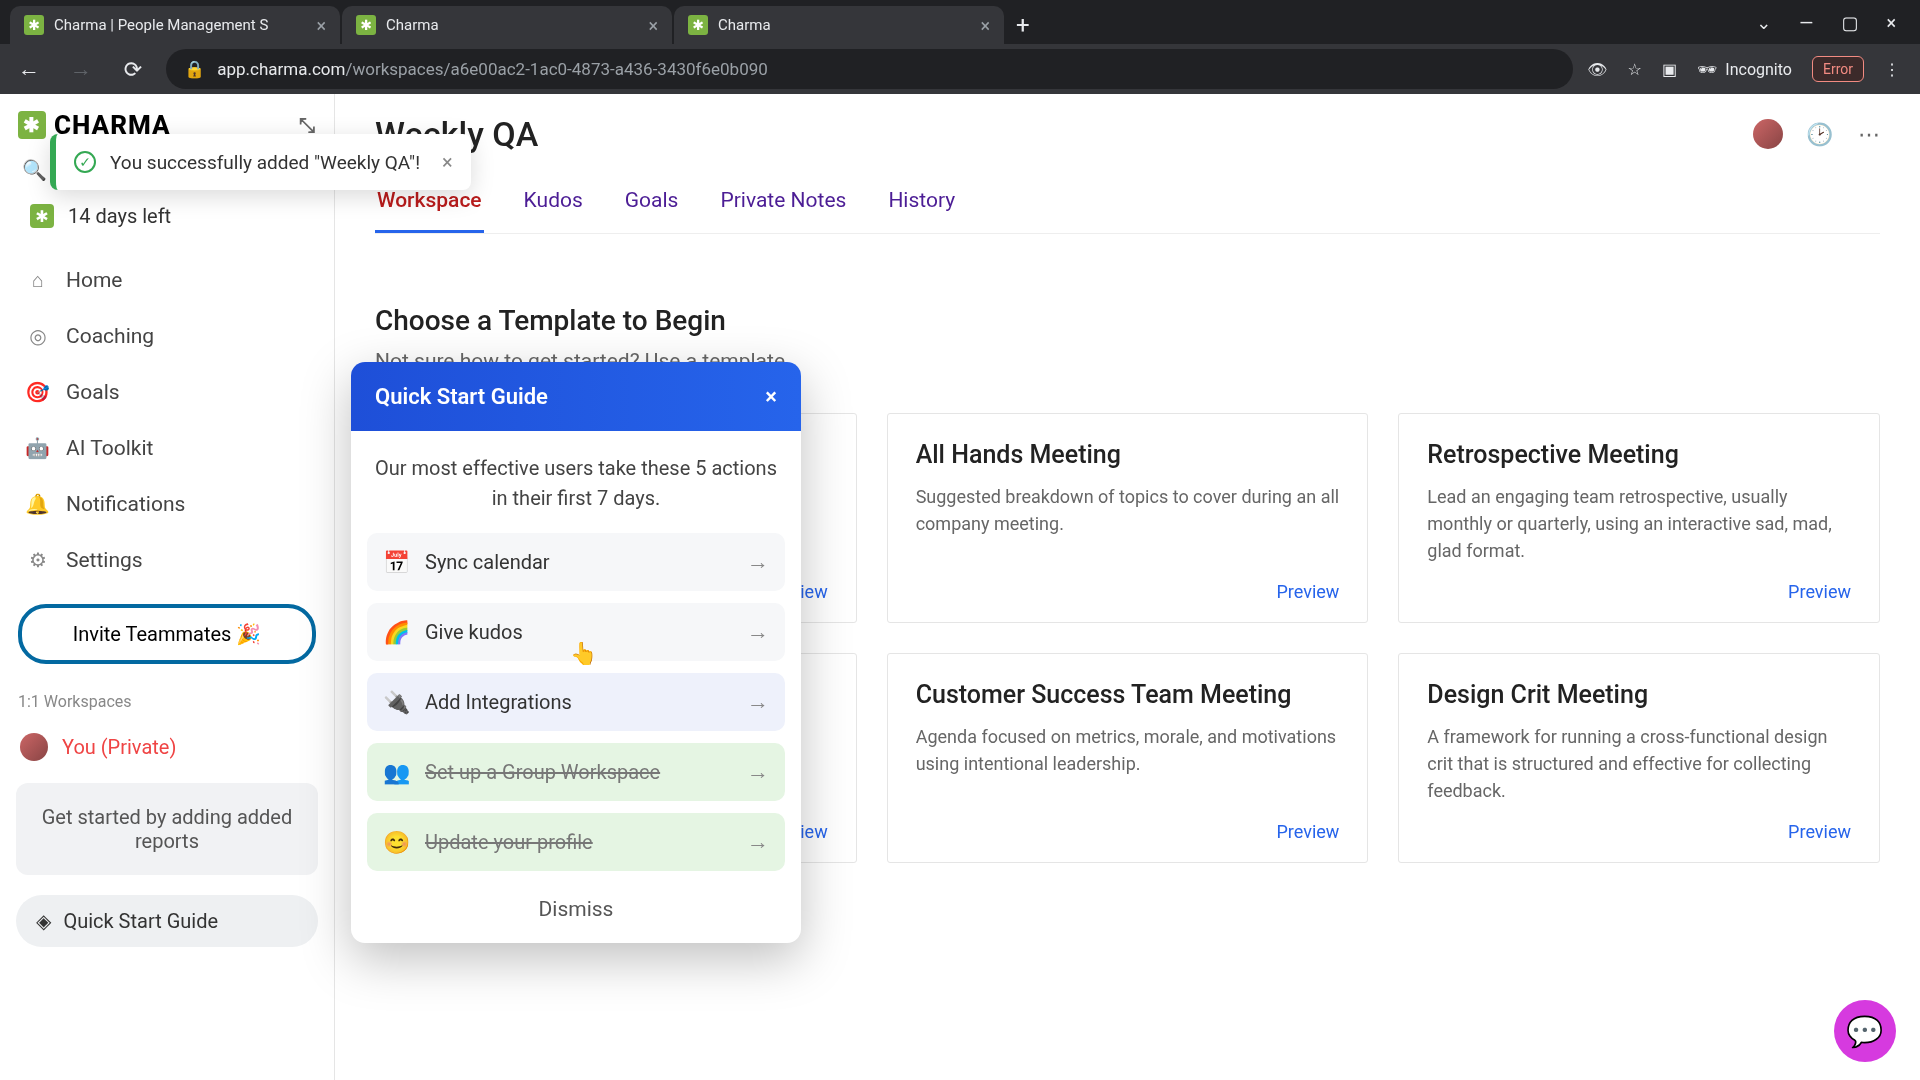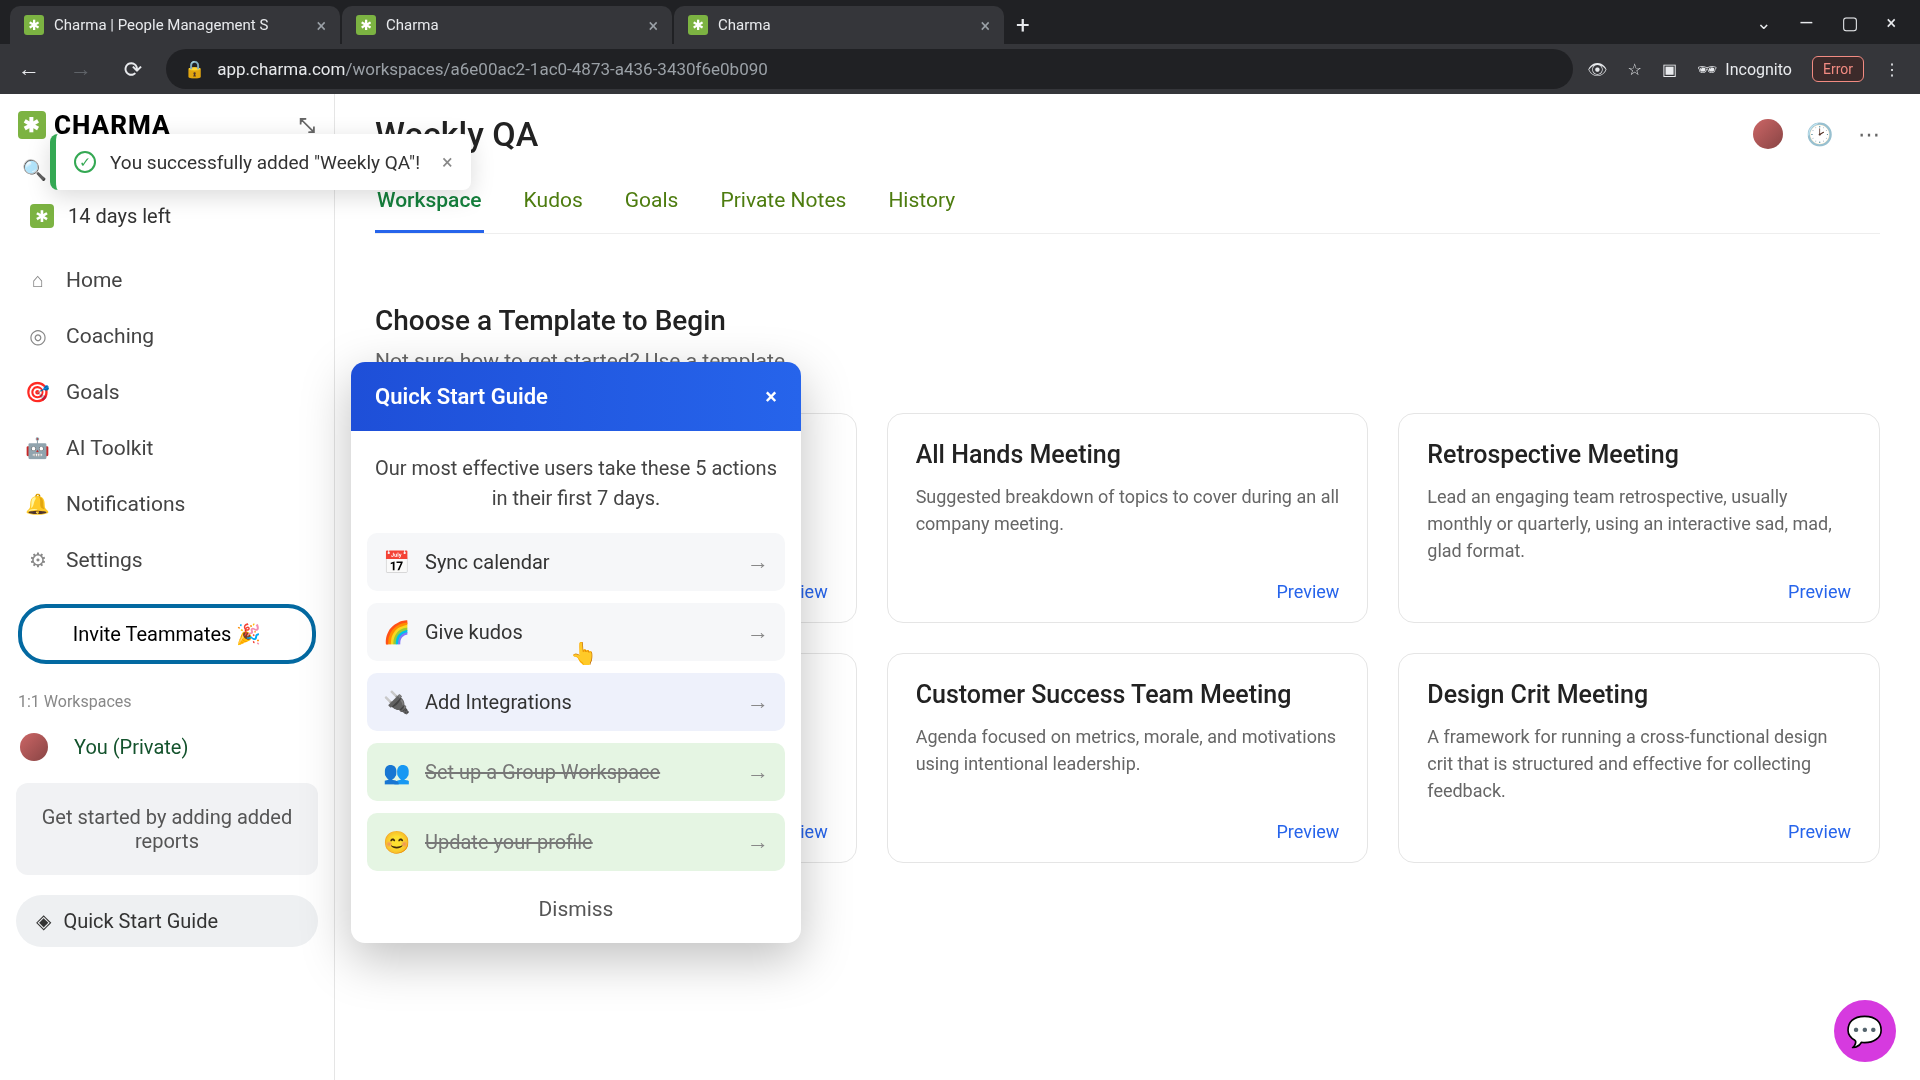--- a/index.html
+++ b/index.html
@@ -31,38 +31,38 @@
 .logo { display: flex; align-items: center; gap: 8px; font-weight: 800; font-size: 26px; letter-spacing: 1px; color:#000; padding:0 6px 10px 6px;}
 .logo-star { width: 28px; height: 28px; background: #7cb342; color: #fff; display:flex; align-items:center; justify-content:center; border-radius:4px; font-size:20px;}
 .collapse-btn { margin-left: auto; color: #666; font-size: 20px; }
 .search-row { display: flex; align-items: center; padding: 8px 10px; color:#777; gap: 10px; }
 .trial { display: flex; align-items: center; gap: 14px; padding: 14px 18px; font-size: 20px; color: #333; }
 .nav-list { margin-top: 10px; }
 .nav-item { display: flex; align-items: center; gap: 16px; padding: 16px 14px; font-size: 21px; color: #444; border-radius: 10px; cursor: pointer; }
 .nav-icon { width: 24px; color: #888; font-size: 20px; display:flex; align-items:center; justify-content:center;}
 .invite-btn { margin: 16px 6px; border: 4px solid #0369a1; border-radius: 28px; padding: 14px 20px; font-size: 20px; display:flex; align-items:center; justify-content:center; gap:8px; cursor:pointer; }
 .section-label { font-size: 16px; color: #888; padding: 12px 6px 8px 6px; }
-.you-row { display: flex; align-items: center; gap: 26px; padding: 14px 8px; font-size: 20px; color: #14532d; }
+.you-row { display: flex; align-items: center; gap: 14px; padding: 14px 8px; font-size: 20px; color: #ef4444; }
 .avatar-sm { width: 28px; height: 28px; border-radius: 50%; background: linear-gradient(135deg,#c66,#844); }
 .reports-card { background: #f1f2f4; border-radius: 12px; padding: 22px 14px; text-align: center; font-size: 20px; color: #555; margin: 8px 4px; }
 .qsg-pill { display: flex; align-items: center; gap: 12px; background: #eef0f2; border-radius: 26px; padding: 14px 20px; font-size: 20px; color: #333; margin: 12px 4px 12px 4px; }
 
 .main { flex: 1; padding: 20px 40px; position: relative; overflow:hidden;}
 .topbar { display: flex; align-items: center; }
 .page-title { font-size: 34px; font-weight: 500; color: #222; }
 .top-right { margin-left: auto; display: flex; align-items: center; gap: 24px; color: #666; font-size: 22px; }
 .top-avatar { width: 30px; height: 30px; border-radius: 50%; background: linear-gradient(135deg,#c66,#844); }
 .tabs { display: flex; gap: 38px; margin-top: 24px; border-bottom: 1px solid #eee; }
-.tab-pill { font-size: 21px; color: #4d7c0f; padding: 10px 2px 18px 2px; cursor:pointer; }
-.tab-pill.active { color: #15803d; border-bottom: 3px solid #2664eb; font-weight: 500; }
+.tab-pill { font-size: 21px; color: #4c1d95; padding: 10px 2px 18px 2px; cursor:pointer; }
+.tab-pill.active { color: #b91c1c; border-bottom: 3px solid #2664eb; font-weight: 500; }
 .templates { margin-top: 70px; }
 .templates h1 { font-size: 28px; font-weight: 500; color: #222; margin-bottom: 12px; }
 .templates p.sub { font-size: 21px; color: #666; margin-bottom: 40px; }
 .card-grid { display: grid; grid-template-columns: repeat(3, 1fr); gap: 30px; }
-.tpl-card { border: 1px solid #e5e5e5; border-radius: 16px; padding: 26px 28px 20px 28px; min-height: 210px; display:flex; flex-direction:column; }
+.tpl-card { border: 1px solid #e5e5e5; border-radius: 3px; padding: 26px 28px 20px 28px; min-height: 210px; display:flex; flex-direction:column; }
 .tpl-card h3 { font-size: 25px; font-weight: 500; color: #222; margin-bottom: 14px; }
 .tpl-card p { font-size: 18px; color: #666; line-height: 1.5; flex:1;}
 .tpl-card .preview { text-align: right; color: #2664eb; font-size: 18px; margin-top: 14px; cursor:pointer;}
 
 
 .toast { position: absolute; top: 40px; left: 50px; background: #fff; border-left: 6px solid #34a853; border-radius: 8px; box-shadow: 0 6px 24px rgba(0,0,0,0.15); padding: 16px 18px; display: flex; align-items: center; gap: 14px; font-size: 19px; color: #333; z-index: 60; }
 .toast-check { width: 22px; height: 22px; border: 2px solid #34a853; border-radius: 50%; color: #34a853; display:flex; align-items:center; justify-content:center; font-size:14px;}
 .toast-close { color: #888; font-size: 20px; margin-left: 8px; cursor:pointer; }
 
 

